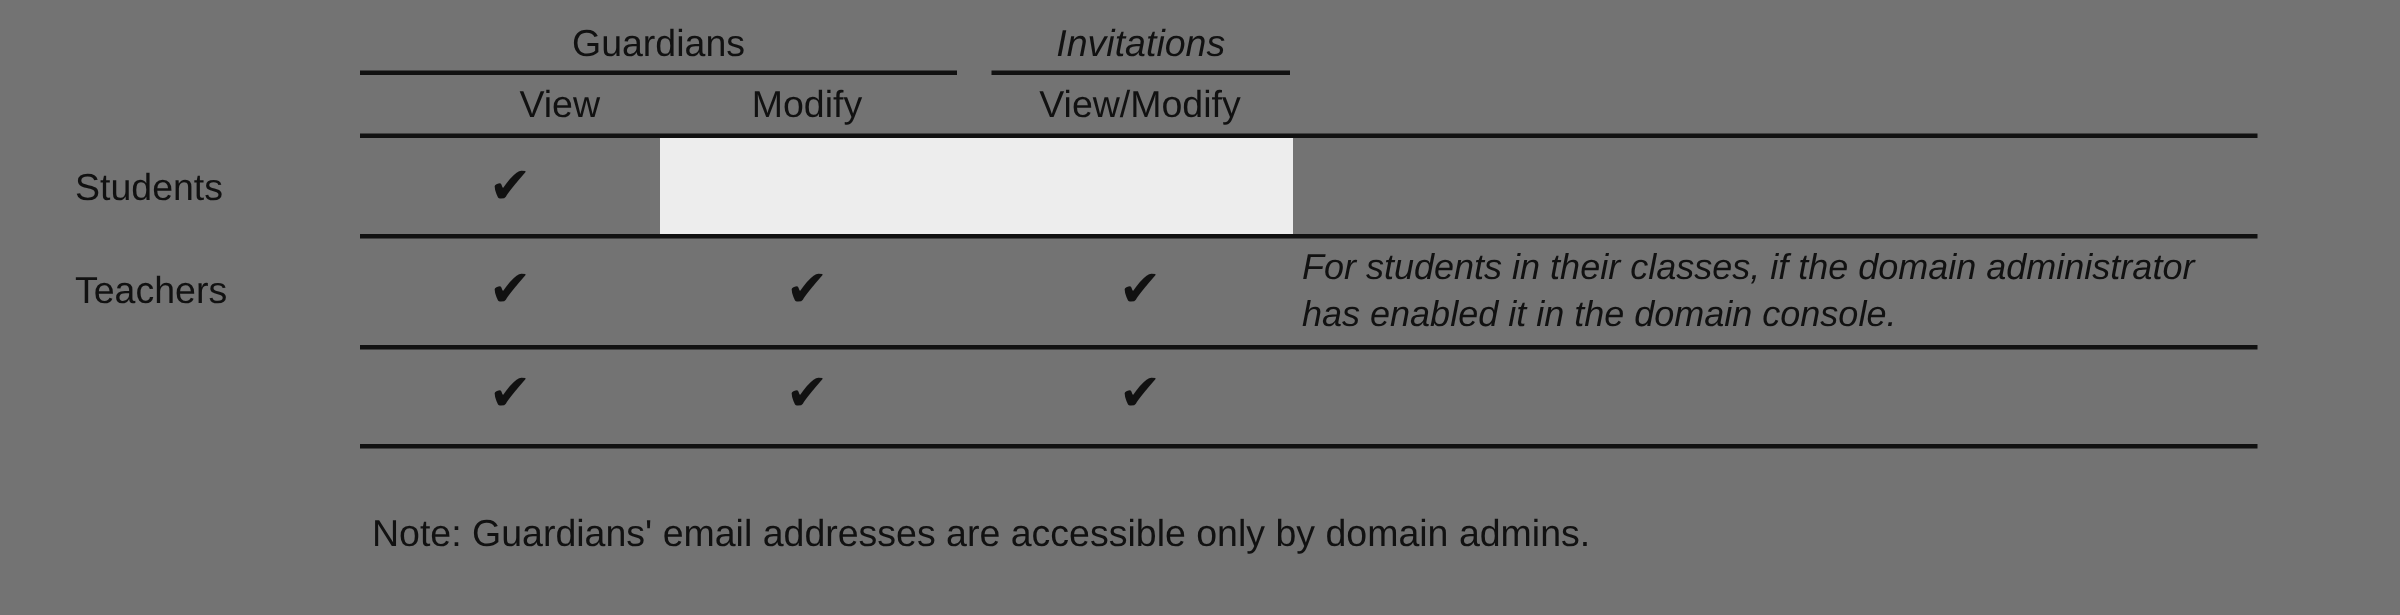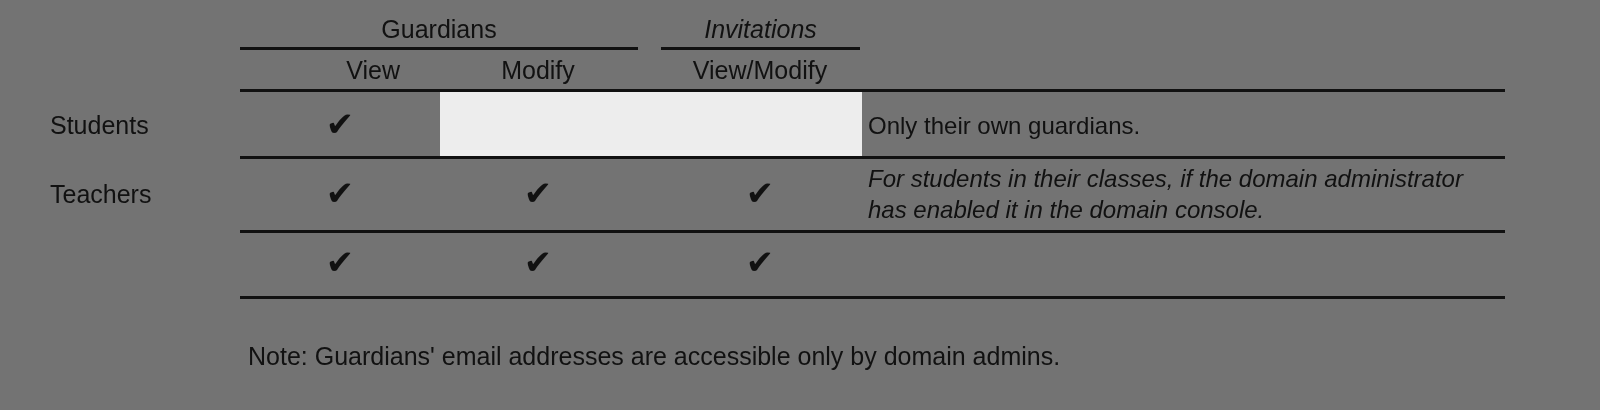--- a/index.html
+++ b/index.html
@@ -129,23 +129,20 @@
   <div class="shade" style="left:440px; top:92px; width:422px; height:64px;"></div>
 
   <div class="row-label" style="top:110px;">
     <span>Students</span>
   </div>
 
   <div class="check" style="left:310px; top:107px;">
     <span>✔</span>
   </div>
 
-  <div class="desc" style="top:110px;">
-    <span>Only their own guardians.</span>
-  </div>
 
   <div class="rule" style="left:240px; top:156px; width:1265px;"></div>
 
   <div class="row-label" style="top:179px;">
     <span>Teachers</span>
   </div>
 
   <div class="check" style="left:310px; top:176px;">
     <span>✔</span>
   </div>

